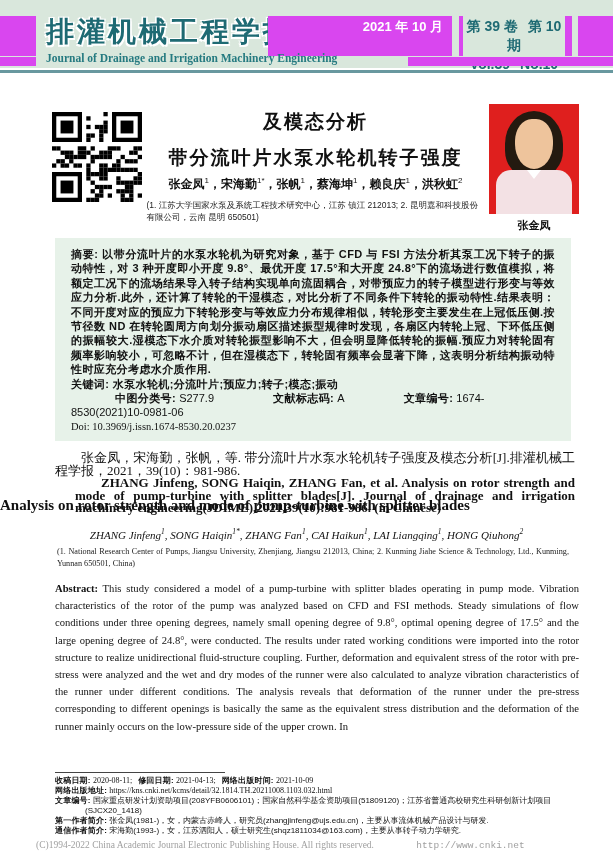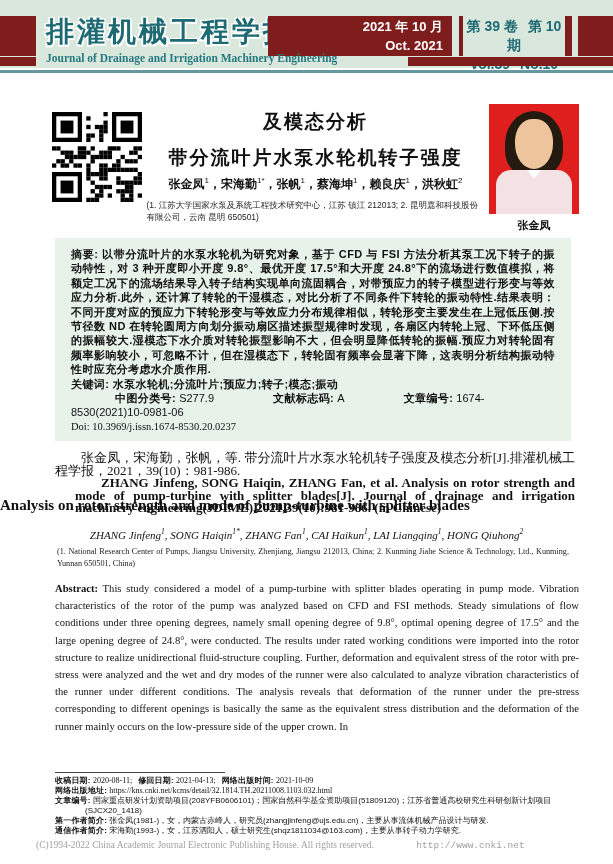--- a/index.html
+++ b/index.html
@@ -3,21 +3,21 @@
 <meta charset="utf-8">
 <style>
   * { margin:0; padding:0; box-sizing:border-box; }
   html,body { width:613px; height:864px; }
   body {
     position:relative; background:#fff; overflow:hidden;
     font-family:"Liberation Sans", sans-serif; color:#1a1a1a;
   }
   
   .band { position:absolute; left:0; top:0; width:613px; height:68px; background:#d9e7dc; }
-  .teal { background:#7f1d1d; }
+  .teal { background:#d946ef; }
   .blk-left   { position:absolute; left:0;   top:16px; width:36px;  height:40px; }
   .cn-journal { position:absolute; left:46px; top:13px; font-size:28px; font-weight:bold;
                 letter-spacing:3px; color:#1e6a73;
                 text-shadow:-1.5px -1.5px 0 #fff, 1.5px -1.5px 0 #fff, -1.5px 1.5px 0 #fff, 1.5px 1.5px 0 #fff; }
   .date-box   { position:absolute; left:268px; top:16px; width:184px; height:40px;
                 color:#fff; font-weight:bold; font-size:13px; line-height:19px;
                 text-align:right; padding:1px 9px 0 0; }
   .vline      { position:absolute; left:459px; top:16px; width:4px; height:40px; }
   .vol-box    { position:absolute; left:466px; top:16px; width:96px; height:40px;
                 color:#1e6a73; font-weight:bold; font-size:14px; line-height:19px;
@@ -103,21 +103,20 @@
 </style>
 </head>
 <body>
 
 <div>
   <div class="band"></div>
   <div class="blk-left teal"></div>
   <div class="cn-journal">排灌机械工程学报</div>
   <div class="date-box teal">
     <div>2021 年 10 月</div>
-    <div>Oct. 2021</div>
   </div>
   <div class="vline teal"></div>
   <div class="vol-box">
     <div><span>第 39 卷</span><span class="gap"></span><span>第 10 期</span></div>
     <div><span>Vol.39</span><span class="gap"></span><span>No.10</span></div>
   </div>
   <div class="vbar teal"></div>
   <div class="blk-right teal"></div>
   <div class="en-bar-l teal"></div>
   <div class="en-journal">Journal of Drainage and Irrigation Machinery Engineering</div>

